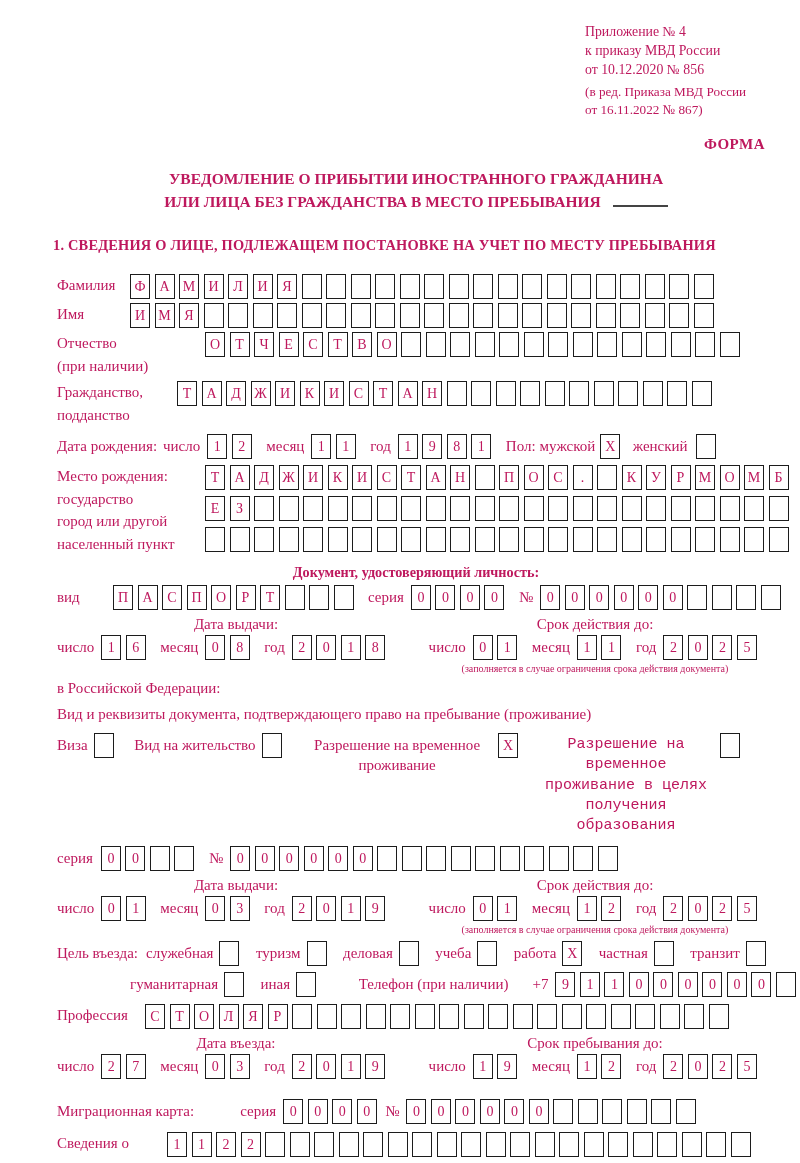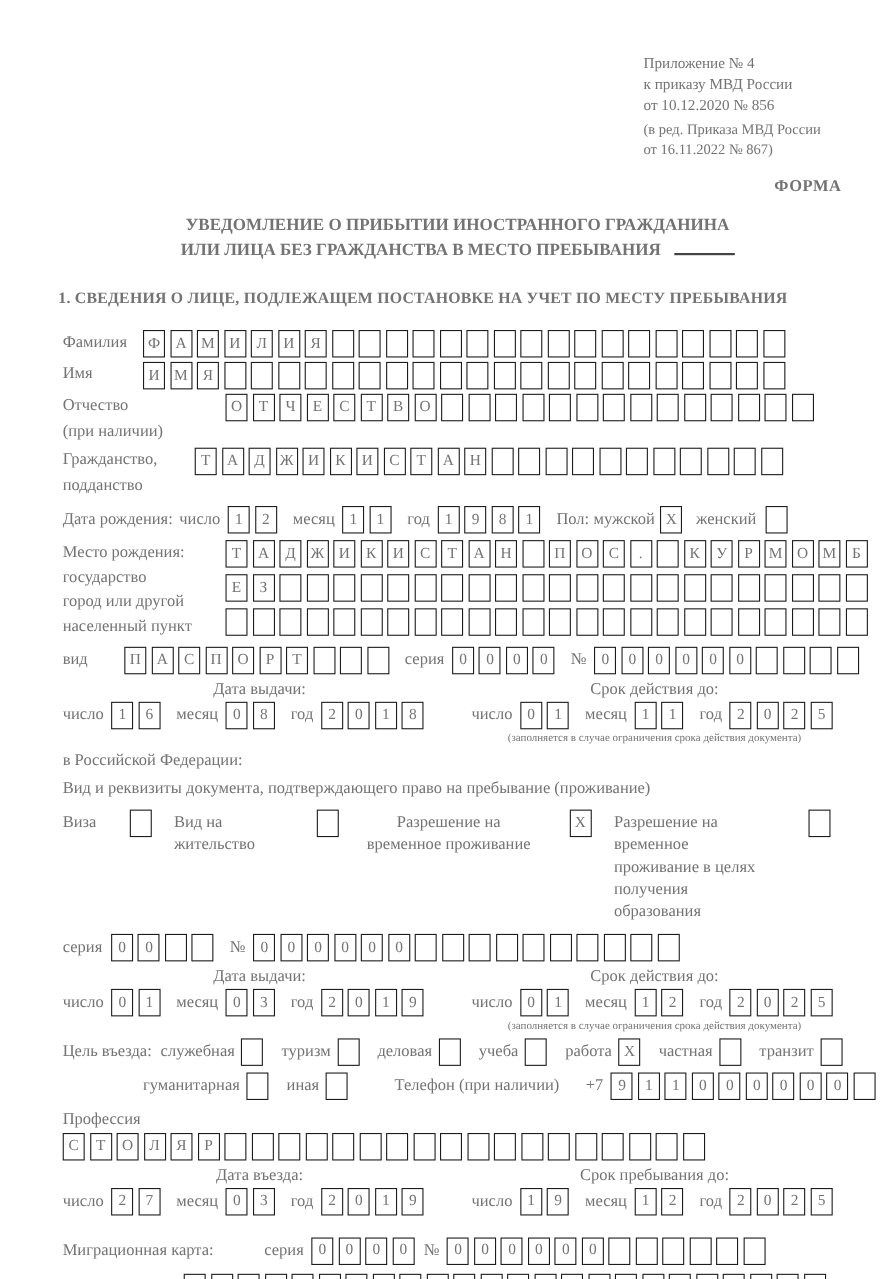--- a/index.html
+++ b/index.html
@@ -1,18 +1,18 @@
 <!DOCTYPE html>
 <html><head>
 <meta charset="utf-8">
 <style>
   html,body{margin:0;padding:0;background:#fff;}
   .page{
     width:800px;height:1163px;box-sizing:border-box;position:relative;
-    padding:48px 25px 10px 57px;background:#fff;color:#737373;
+    padding:22px 25px 10px 57px;background:#fff;color:#be185d;
     font-family:"Liberation Serif","DejaVu Serif",serif;font-size:15px;overflow:hidden;
   }
   
   .hdr-right{margin-left:auto;width:190px;font-size:13.8px;line-height:1.38;}
   .hdr-sub{margin-top:4px;font-size:13.2px;}
   .forma{text-align:right;font-weight:bold;font-size:15px;margin:16px 10px 0 0;letter-spacing:.5px;}
   
   .title{text-align:center;font-weight:bold;font-size:15.5px;line-height:1.5;margin-top:14px;}
   .blank{display:inline-block;width:55px;height:3px;border-bottom:2.5px solid #444;margin-left:12px;}
   .sec-head{font-weight:bold;font-size:14.4px;margin:24px 0 20px -4px;letter-spacing:.2px;font-family:Liberation Serif, serif;}
@@ -36,23 +36,23 @@
   .datecol{display:flex;flex-direction:column;}
   .datecol.left{width:358px;flex:none;}
   .datecol.right{flex:1;}
   .dhead{text-align:center;margin-bottom:2px;}
   .dgroup{display:flex;align-items:center;}
   .dnote{font-size:10px;text-align:center;margin-top:3px;}
   
   .opt{display:inline-flex;align-items:flex-start;margin-right:12px;}
   .opt-label{line-height:1.35;margin-right:6px;padding-top:2px;}
   .res-opts{margin:6px 0 10px;}
-  .res-opts .opt{margin-right:16px;gap:24px;}
+  .res-opts .opt{margin-right:16px;}
   .res-opts .opt:nth-child(3) .opt-label{max-width:190px;text-align:center;}
-  .res-opts .opt:nth-child(4) .opt-label{max-width:175px;text-align:left;}
+  .res-opts .opt:nth-child(4) .opt-label{max-width:175px;text-align:center;font-family:Liberation Mono, monospace;}
   .intro{line-height:1.7;}
   .center-bold{text-align:center;font-weight:bold;font-size:14.2px;margin:6px 0 4px;}
   .phone-row{margin-top:6px;}
   .mig-row{margin-top:20px;}
 </style>
 </head>
 <body>
 
 <div class="page">
 
@@ -307,20 +307,21 @@
           <span class="cell"></span>
           <span class="cell"></span>
           <span class="cell"></span>
           <span class="cell"></span>
           <span class="cell"></span>
           <span class="cell"></span>
         </div>
       </span>
   </div>
 
+  <div class="center-bold">Документ, удостоверяющий личность:</div>
 
   <div class="frow">
     <span class="inlab w56">вид</span>
     <span class="boxes">
         <span class="cell">П</span>
         <span class="cell">А</span>
         <span class="cell">С</span>
         <span class="cell">П</span>
         <span class="cell">О</span>
         <span class="cell">Р</span>
@@ -553,21 +554,21 @@
         <span class="cell">0</span>
         <span class="cell">0</span>
         <span class="cell">0</span>
         <span class="cell">0</span>
         <span class="cell">0</span>
         <span class="cell">0</span>
         <span class="cell"></span>
       </span>
   </div>
 
-  <div class="frow" style="margin-top:7px;flex-direction:column;">
+  <div class="frow" style="margin-top:7px;">
     <span class="flabel w73" style="width:88px;">Профессия</span>
     <span class="boxes">
         <span class="cell">С</span>
         <span class="cell">Т</span>
         <span class="cell">О</span>
         <span class="cell">Л</span>
         <span class="cell">Я</span>
         <span class="cell">Р</span>
         <span class="cell"></span>
         <span class="cell"></span>

